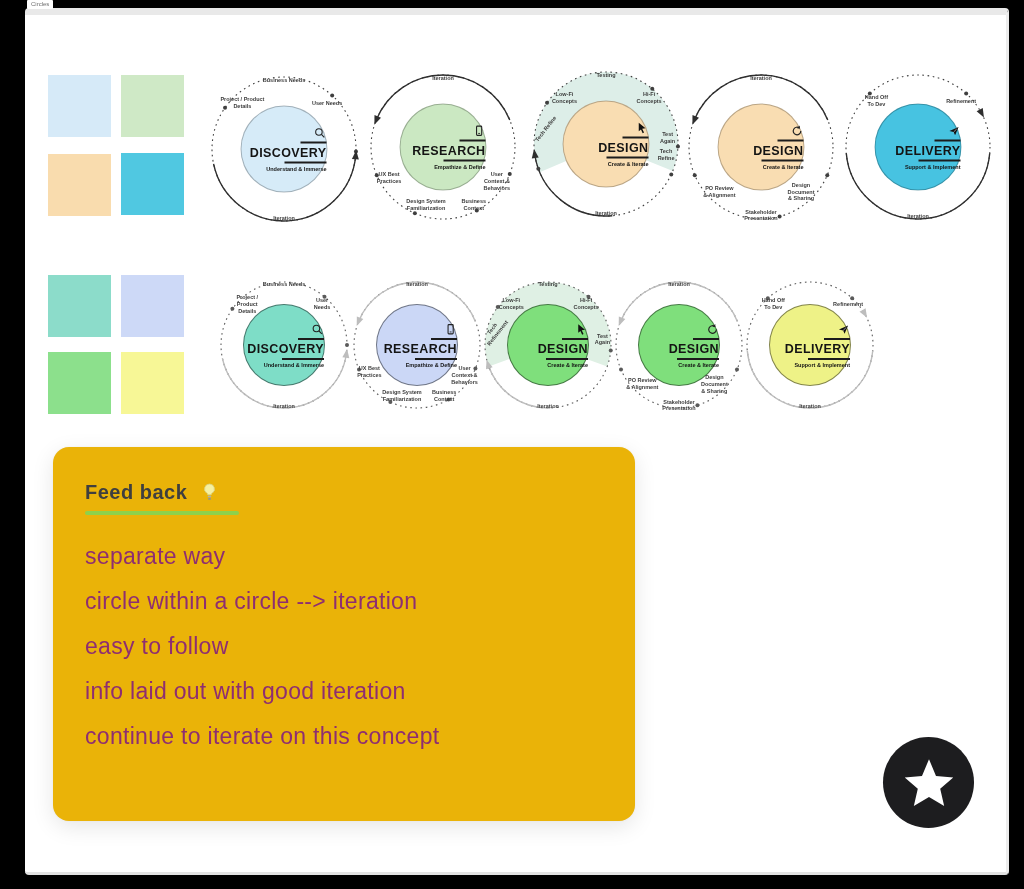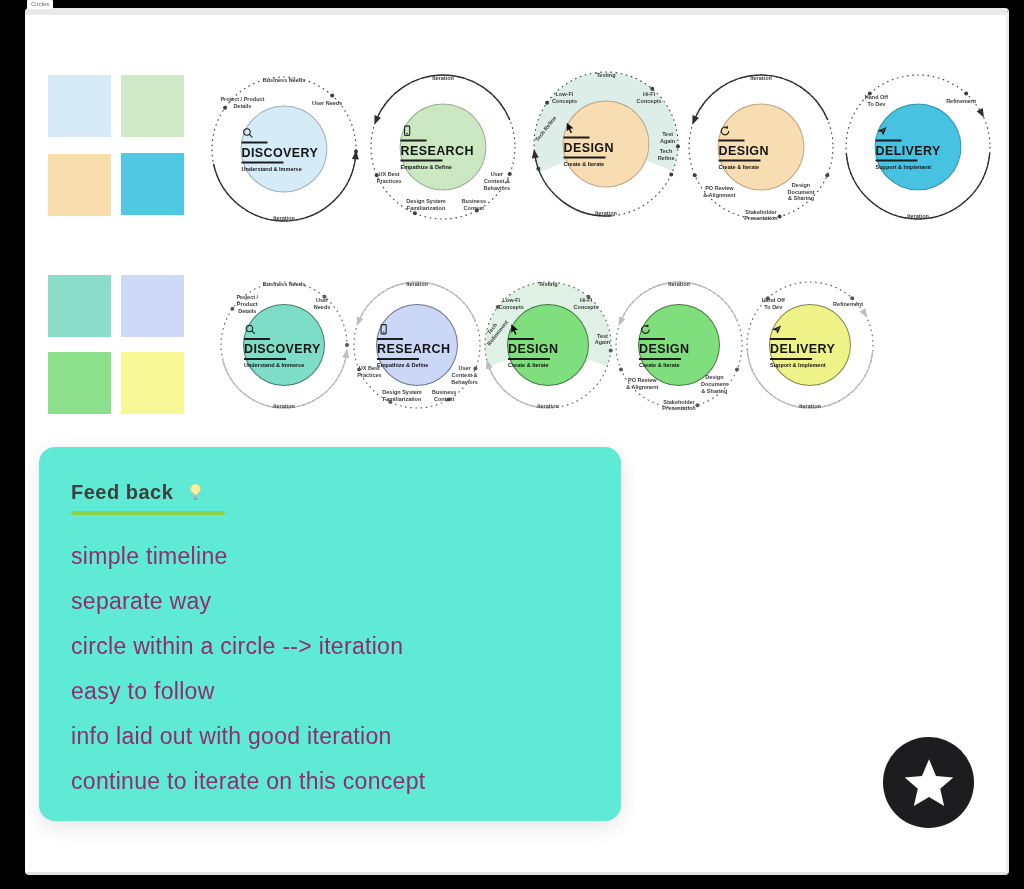--- a/index.html
+++ b/index.html
@@ -19,21 +19,21 @@
   }
   
   .swatch{position:absolute;width:63px;height:62px;}
   
   .phase{position:absolute;}
   .phase.r1{width:154px;height:154px;}
   .phase.r2{width:136px;height:136px;}
   .ringsvg{position:absolute;inset:0;width:100%;height:100%;}
   .inner{
     position:absolute;left:50%;top:50%;transform:translate(-50%,-50%);
-    border-radius:50%;display:flex;flex-direction:column;align-items:flex-start;
+    border-radius:50%;display:flex;flex-direction:column;align-items:flex-end;
     justify-content:center;z-index:1;gap:2px;
   }
   .r1 .inner{width:85px;height:85px;border:1px solid rgba(0,0,0,.25);}
   .r2 .inner{width:80px;height:80px;border:1px solid rgba(0,0,0,.45);}
   .picon svg{width:13px;height:13px;display:block;}
   .rule{height:2px;background:#1c1c1c;}
   .r-sm{width:26px;}
   .r-lg{width:42px;}
   .ptitle{font-size:12.5px;font-weight:bold;letter-spacing:.4px;color:#141414;}
   .psub{font-size:5.5px;font-weight:bold;color:#141414;white-space:nowrap;}
@@ -50,22 +50,22 @@
   .pos-left-rot{left:11%;top:40%;transform:translate(-50%,-50%) rotate(-52deg);}
   .pos-right{left:90%;top:46%;}
   .pos-right2{left:89%;top:57%;}
   .pos-bottom-left{left:23%;top:79%;}
   .pos-bottom-right{left:76%;top:79%;}
   .pos-bl-mid{left:39%;top:87.5%;}
   .pos-br-mid{left:70%;top:87.5%;}
   .pos-bottom{left:50%;top:94.5%;}
   
   .fb-card{
-    position:absolute;left:14px;top:432px;width:582px;height:374px;
-    background:#5eead4;border-radius:16px;
+    position:absolute;left:28px;top:432px;width:582px;height:374px;
+    background:#eab308;border-radius:16px;
     box-shadow:0 6px 22px rgba(0,0,0,.10), 0 0 2px rgba(0,0,0,.05);
     box-sizing:border-box;padding:32px 0 0 32px;
   }
   .fb-title-row{display:flex;align-items:center;gap:14px;height:26px;}
   .fb-title{font-size:20px;font-weight:bold;color:#3f3f3f;letter-spacing:.5px;}
   .bulb svg{width:17px;height:21px;display:block;}
   .fb-underline{width:154px;height:3.5px;margin-top:6px;border-radius:2px;}
   .fb-items{margin-top:19px;}
   .fb-item{height:45px;display:flex;align-items:center;font-size:23px;letter-spacing:.3px;}
   
@@ -403,21 +403,20 @@
       <span class="bulb">
           <svg viewBox="0 0 24 28">
             <path d="M12 2 a7 7 0 0 1 3.9 12.8 c-1 .7-1.6 1.4-1.6 2.5 h-4.6 c0-1.1-.6-1.8-1.6-2.5 A7 7 0 0 1 12 2 Z" fill="#f6f0a0" stroke="#d8d180" stroke-width="1.2"></path>
             <rect x="9.4" y="18.6" width="5.2" height="2.2" rx="1" fill="#a9afb5"></rect>
             <rect x="10" y="21.6" width="4" height="2.6" rx="1.2" fill="#8d9399"></rect>
           </svg>
         </span>
     </div>
     <div class="fb-underline" style="background: rgb(142, 209, 75);"></div>
     <div class="fb-items" style="color: rgb(142, 46, 113);">
-      <div class="fb-item">simple timeline</div>
       <div class="fb-item">separate way</div>
       <div class="fb-item">circle within a circle --&gt; iteration</div>
       <div class="fb-item">easy to follow</div>
       <div class="fb-item">info laid out with good iteration</div>
       <div class="fb-item">continue to iterate on this concept</div>
     </div>
   </div>
 
   <div class="star-badge" style="background: rgb(29, 29, 31);">
     <span>

